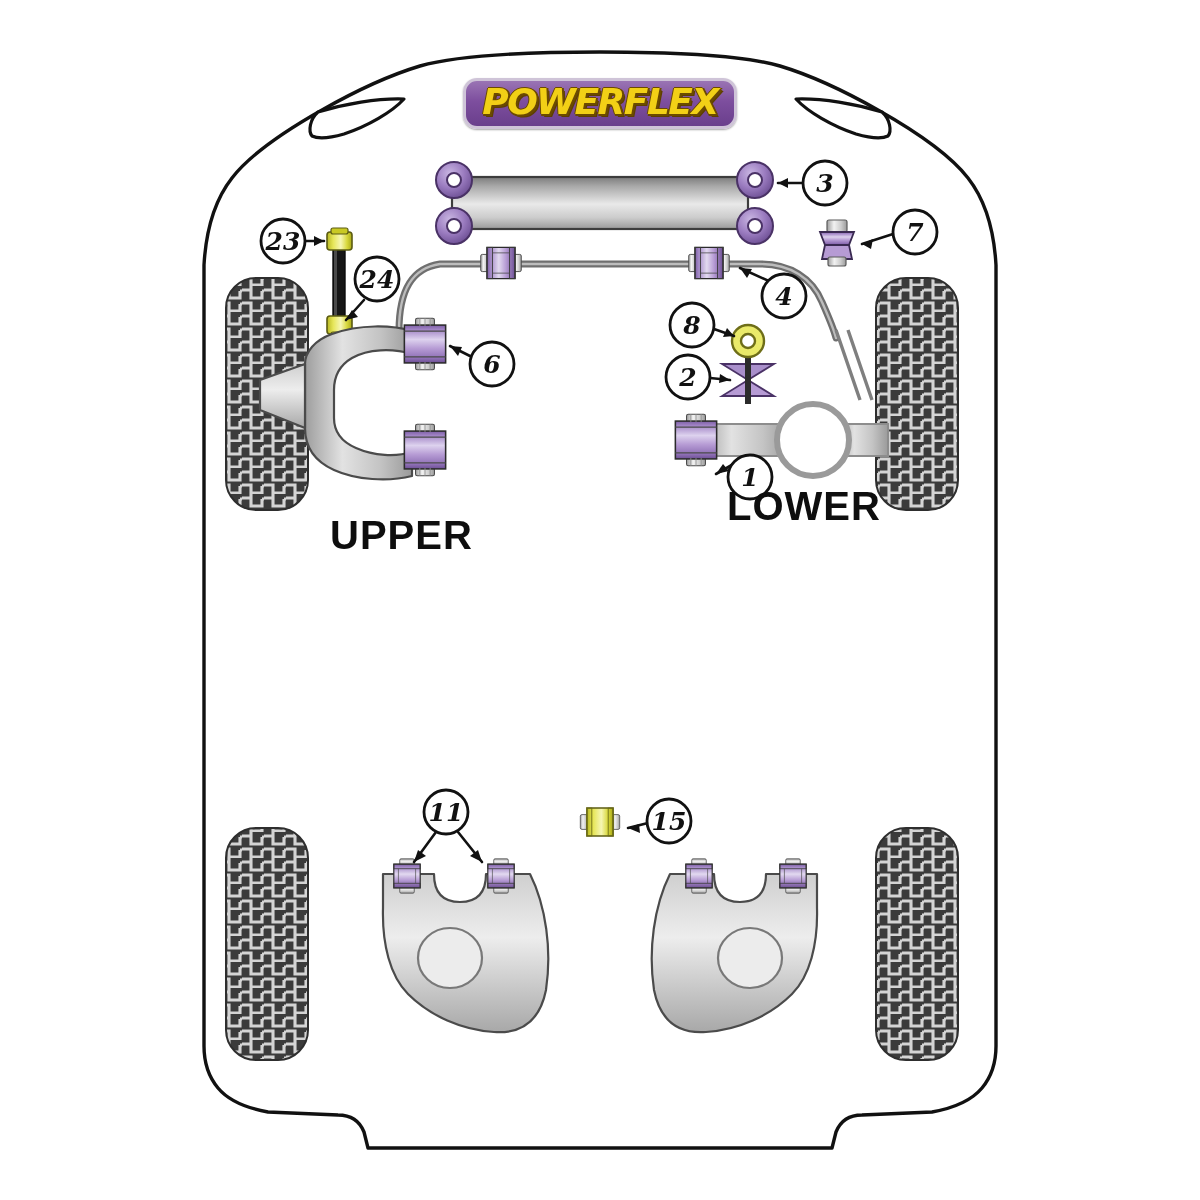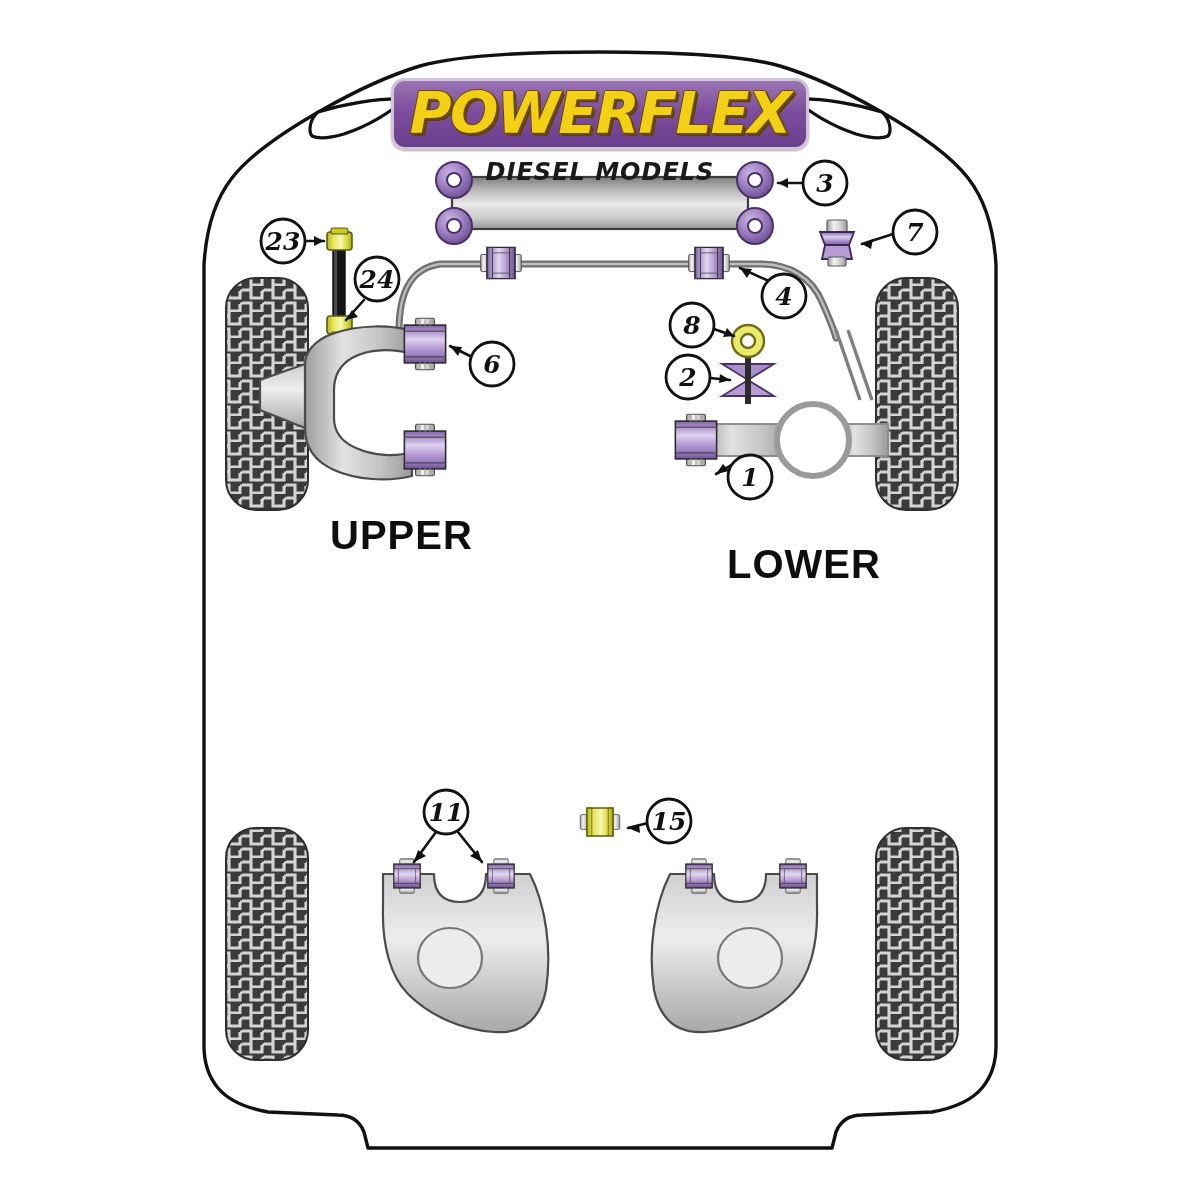--- a/index.html
+++ b/index.html
@@ -39,21 +39,21 @@
     background: linear-gradient(180deg,#9a74b4 0%, #7d4e9e 45%, #6a3f8c 100%);
     border: 3px solid #cfc4d8;
     border-radius: 14px;
     padding: 3px 16px 5px 16px;
     box-shadow: 0 1px 2px rgba(0,0,0,0.35);
   }
   .logo-text {
     font-family: "DejaVu Sans", sans-serif;
     font-weight: bold;
     font-style: italic;
-    font-size: 57px;
+    font-size: 36px;
     letter-spacing: -1.5px;
     color: #f2d016;
     text-shadow:
        2px 0 0 #6b4a00,
       -1px 0 0 #6b4a00,
        0 2px 0 #6b4a00,
        0 -1px 0 #6b4a00,
        2px 2px 0 #6b4a00,
        3px 3px 0 #5d3f00;
     line-height: 1.02;
@@ -72,21 +72,21 @@
   .axis-label {
     position: absolute;
     font-family: Liberation Sans, sans-serif;
     font-weight: bold;
     font-size: 40px;
     color: #0e0e0e;
     letter-spacing: 1px;
     pointer-events: none;
   }
   #label-upper { left: 330px; top: 513px; }
-  #label-lower { left: 727px; top: 542px; }
+  #label-lower { left: 727px; top: 484px; }
   .cnum {
     font-family: "DejaVu Serif", serif;
     font-weight: bold;
     font-style: italic;
     font-size: 25px;
     fill: #111111;
   }
 </style>
 </head>
 <body>
@@ -466,19 +466,18 @@
     <g>
       <circle cx="669" cy="821" r="22" fill="#ffffff" stroke="#111111" stroke-width="2.8"></circle>
       <text class="cnum" x="669" y="821" text-anchor="middle" dominant-baseline="central">15</text>
     </g>
   </svg>
 
   <div class="brandwrap" style="top:78px;">
     <div class="logo-plate">
       <div class="logo-text">POWERFLEX</div>
     </div>
-    <div class="sub-text">DIESEL MODELS</div>
   </div>
 
   <div class="axis-label" id="label-upper">UPPER</div>
   <div class="axis-label" id="label-lower">LOWER</div>
 
 </div>
 
 </body></html>

